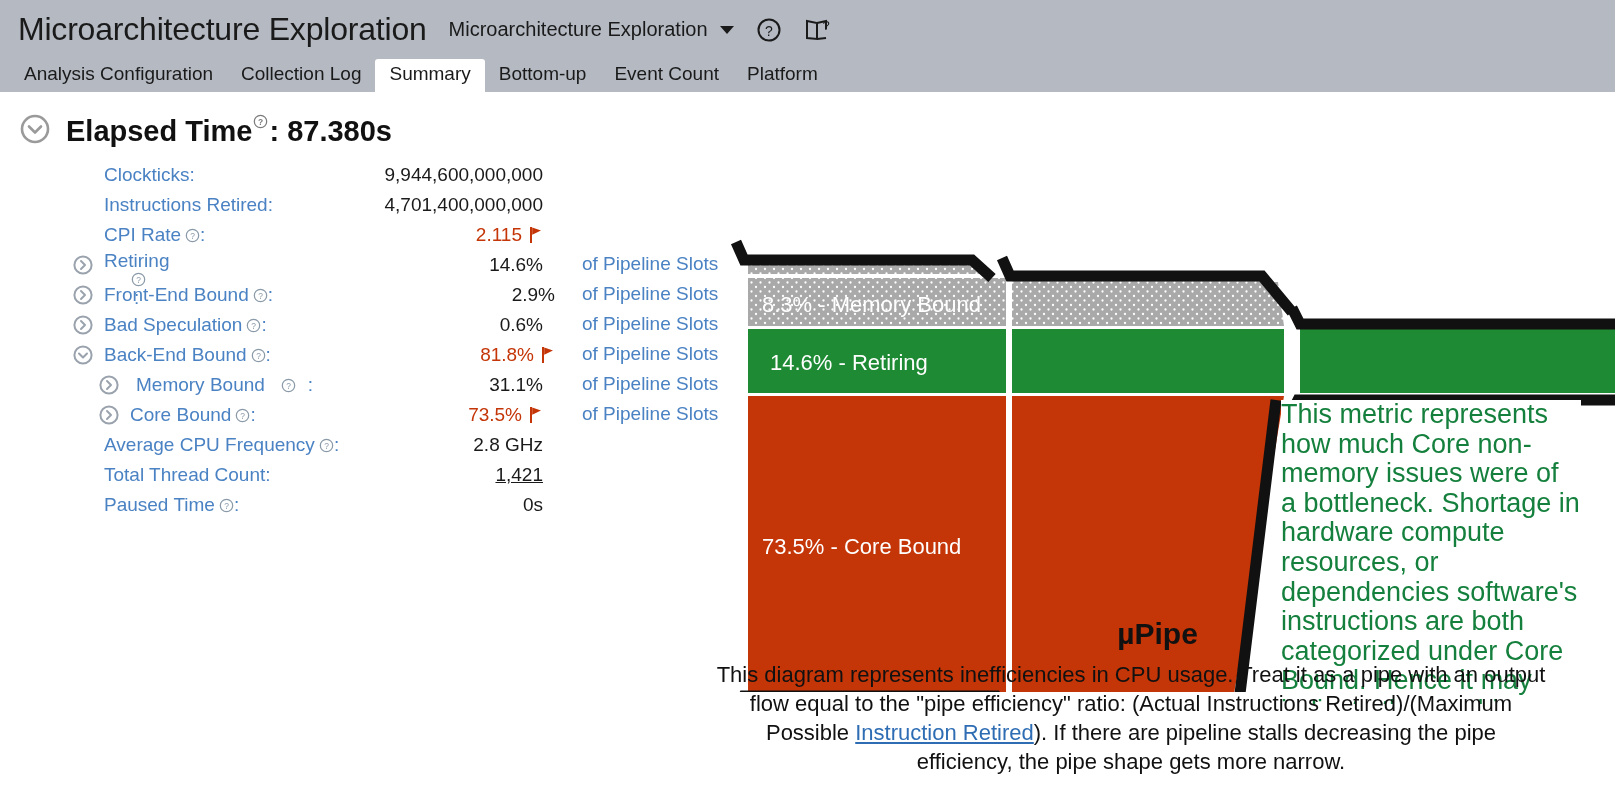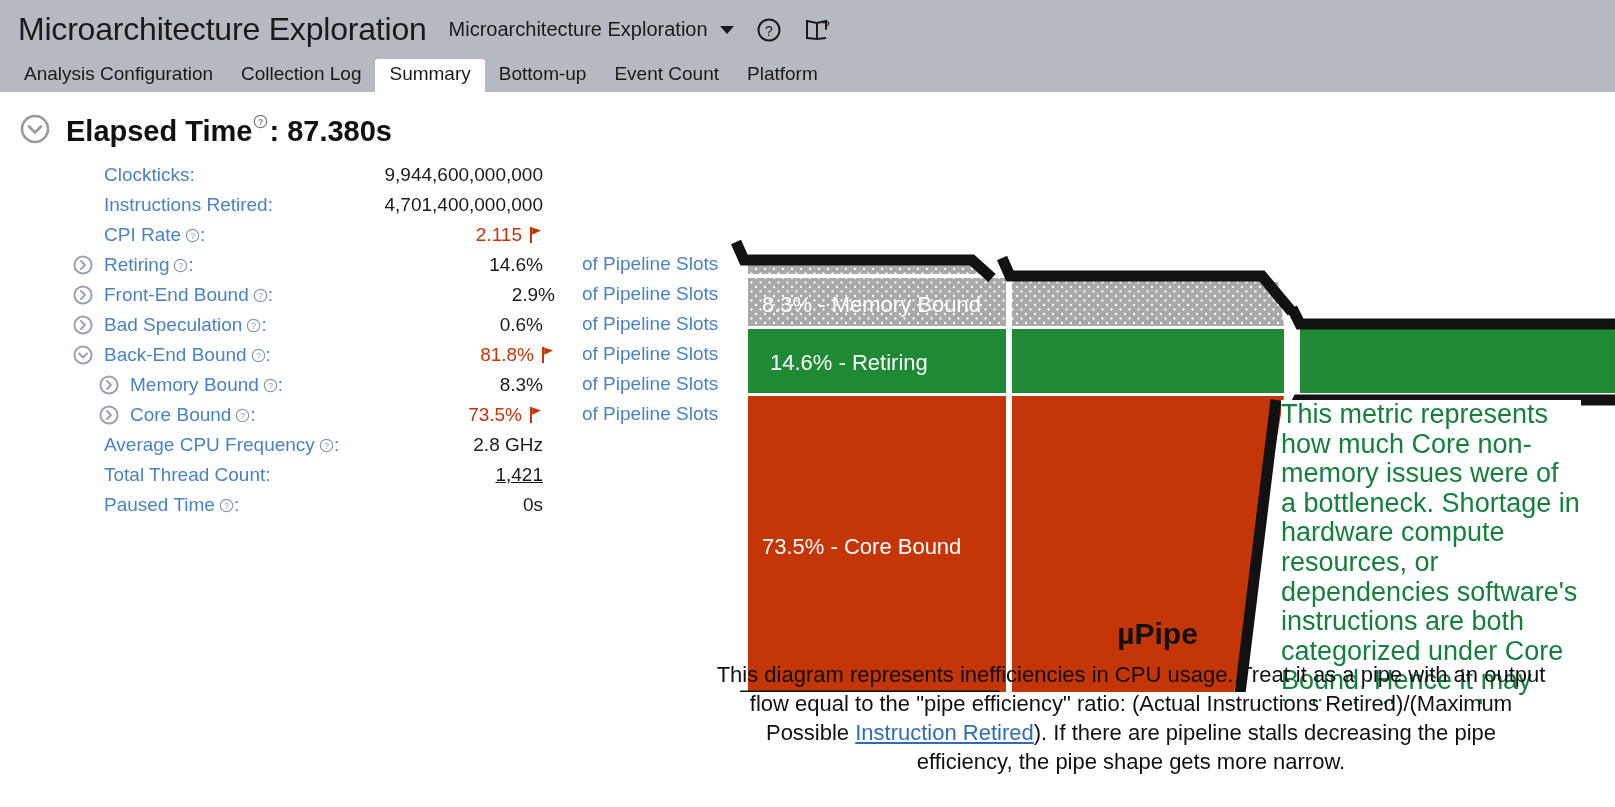--- a/index.html
+++ b/index.html
@@ -184,21 +184,21 @@
             </span>
           </span>
         </div>
         <div class="mrow" style="position: relative; width: 760px;">
           <span style="position: absolute; left: 72px; top: 4px; display: flex;">
             <svg width="22" height="22" viewBox="0 0 22 22">
               <circle cx="11" cy="11" r="8.6" fill="none" stroke="#9aa3ad" stroke-width="2"></circle>
               <path d="M9 7 L13 11 L9 15" fill="none" stroke="#9aa3ad" stroke-width="2" stroke-linecap="round" stroke-linejoin="round"></path>
             </svg>
           </span>
-          <span class="m-label" style="position: absolute; left: 104px; top: 0px; height: 30px;">
+          <span class="m-label" style="position: absolute; left: 104px; top: 0px; height: 30px; flex-direction: column;">
             <span class="lbl-txt">Retiring</span>
             <span style="display: inline-flex; align-items: center;">
               <svg width="15" height="15" viewBox="0 0 16 16" style="vertical-align:-1px;margin-left:4px">
                 <circle cx="8" cy="8" r="6.6" fill="none" stroke="#8a9aa8" stroke-width="1.3"></circle>
                 <text x="8" y="11.6" font-family="Liberation Sans, sans-serif" font-size="9" text-anchor="middle" fill="#8a9aa8">?</text>
               </svg>
             </span>
             <span>:</span>
           </span>
           <span class="m-value" style="position: absolute; left: 0px; width: 543px; top: 0px; height: 30px;">
@@ -278,32 +278,32 @@
           </span>
           <span class="m-unit" style="position: absolute; left: 565px; top: 3px;">of Pipeline Slots</span>
         </div>
         <div class="mrow" style="position: relative; width: 760px;">
           <span style="position: absolute; left: 98px; top: 4px; display: flex;">
             <svg width="22" height="22" viewBox="0 0 22 22">
               <circle cx="11" cy="11" r="8.6" fill="none" stroke="#9aa3ad" stroke-width="2"></circle>
               <path d="M9 7 L13 11 L9 15" fill="none" stroke="#9aa3ad" stroke-width="2" stroke-linecap="round" stroke-linejoin="round"></path>
             </svg>
           </span>
-          <span class="m-label" style="position: absolute; left: 130px; top: 0px; height: 30px;">
+          <span class="m-label" style="position: absolute; left: 136px; top: 0px; height: 30px; gap: 12px;">
             <span class="lbl-txt">Memory Bound</span>
             <span style="display: inline-flex; align-items: center;">
               <svg width="15" height="15" viewBox="0 0 16 16" style="vertical-align:-1px;margin-left:4px">
                 <circle cx="8" cy="8" r="6.6" fill="none" stroke="#8a9aa8" stroke-width="1.3"></circle>
                 <text x="8" y="11.6" font-family="Liberation Sans, sans-serif" font-size="9" text-anchor="middle" fill="#8a9aa8">?</text>
               </svg>
             </span>
             <span>:</span>
           </span>
           <span class="m-value" style="position: absolute; left: 0px; width: 543px; top: 0px; height: 30px;">
-            <span>8.3%</span>
+            <span>31.1%</span>
           </span>
           <span class="m-unit" style="position: absolute; left: 565px; top: 3px;">of Pipeline Slots</span>
         </div>
         <div class="mrow" style="position: relative; width: 760px;">
           <span style="position: absolute; left: 98px; top: 4px; display: flex;">
             <svg width="22" height="22" viewBox="0 0 22 22">
               <circle cx="11" cy="11" r="8.6" fill="none" stroke="#9aa3ad" stroke-width="2"></circle>
               <path d="M9 7 L13 11 L9 15" fill="none" stroke="#9aa3ad" stroke-width="2" stroke-linecap="round" stroke-linejoin="round"></path>
             </svg>
           </span>

